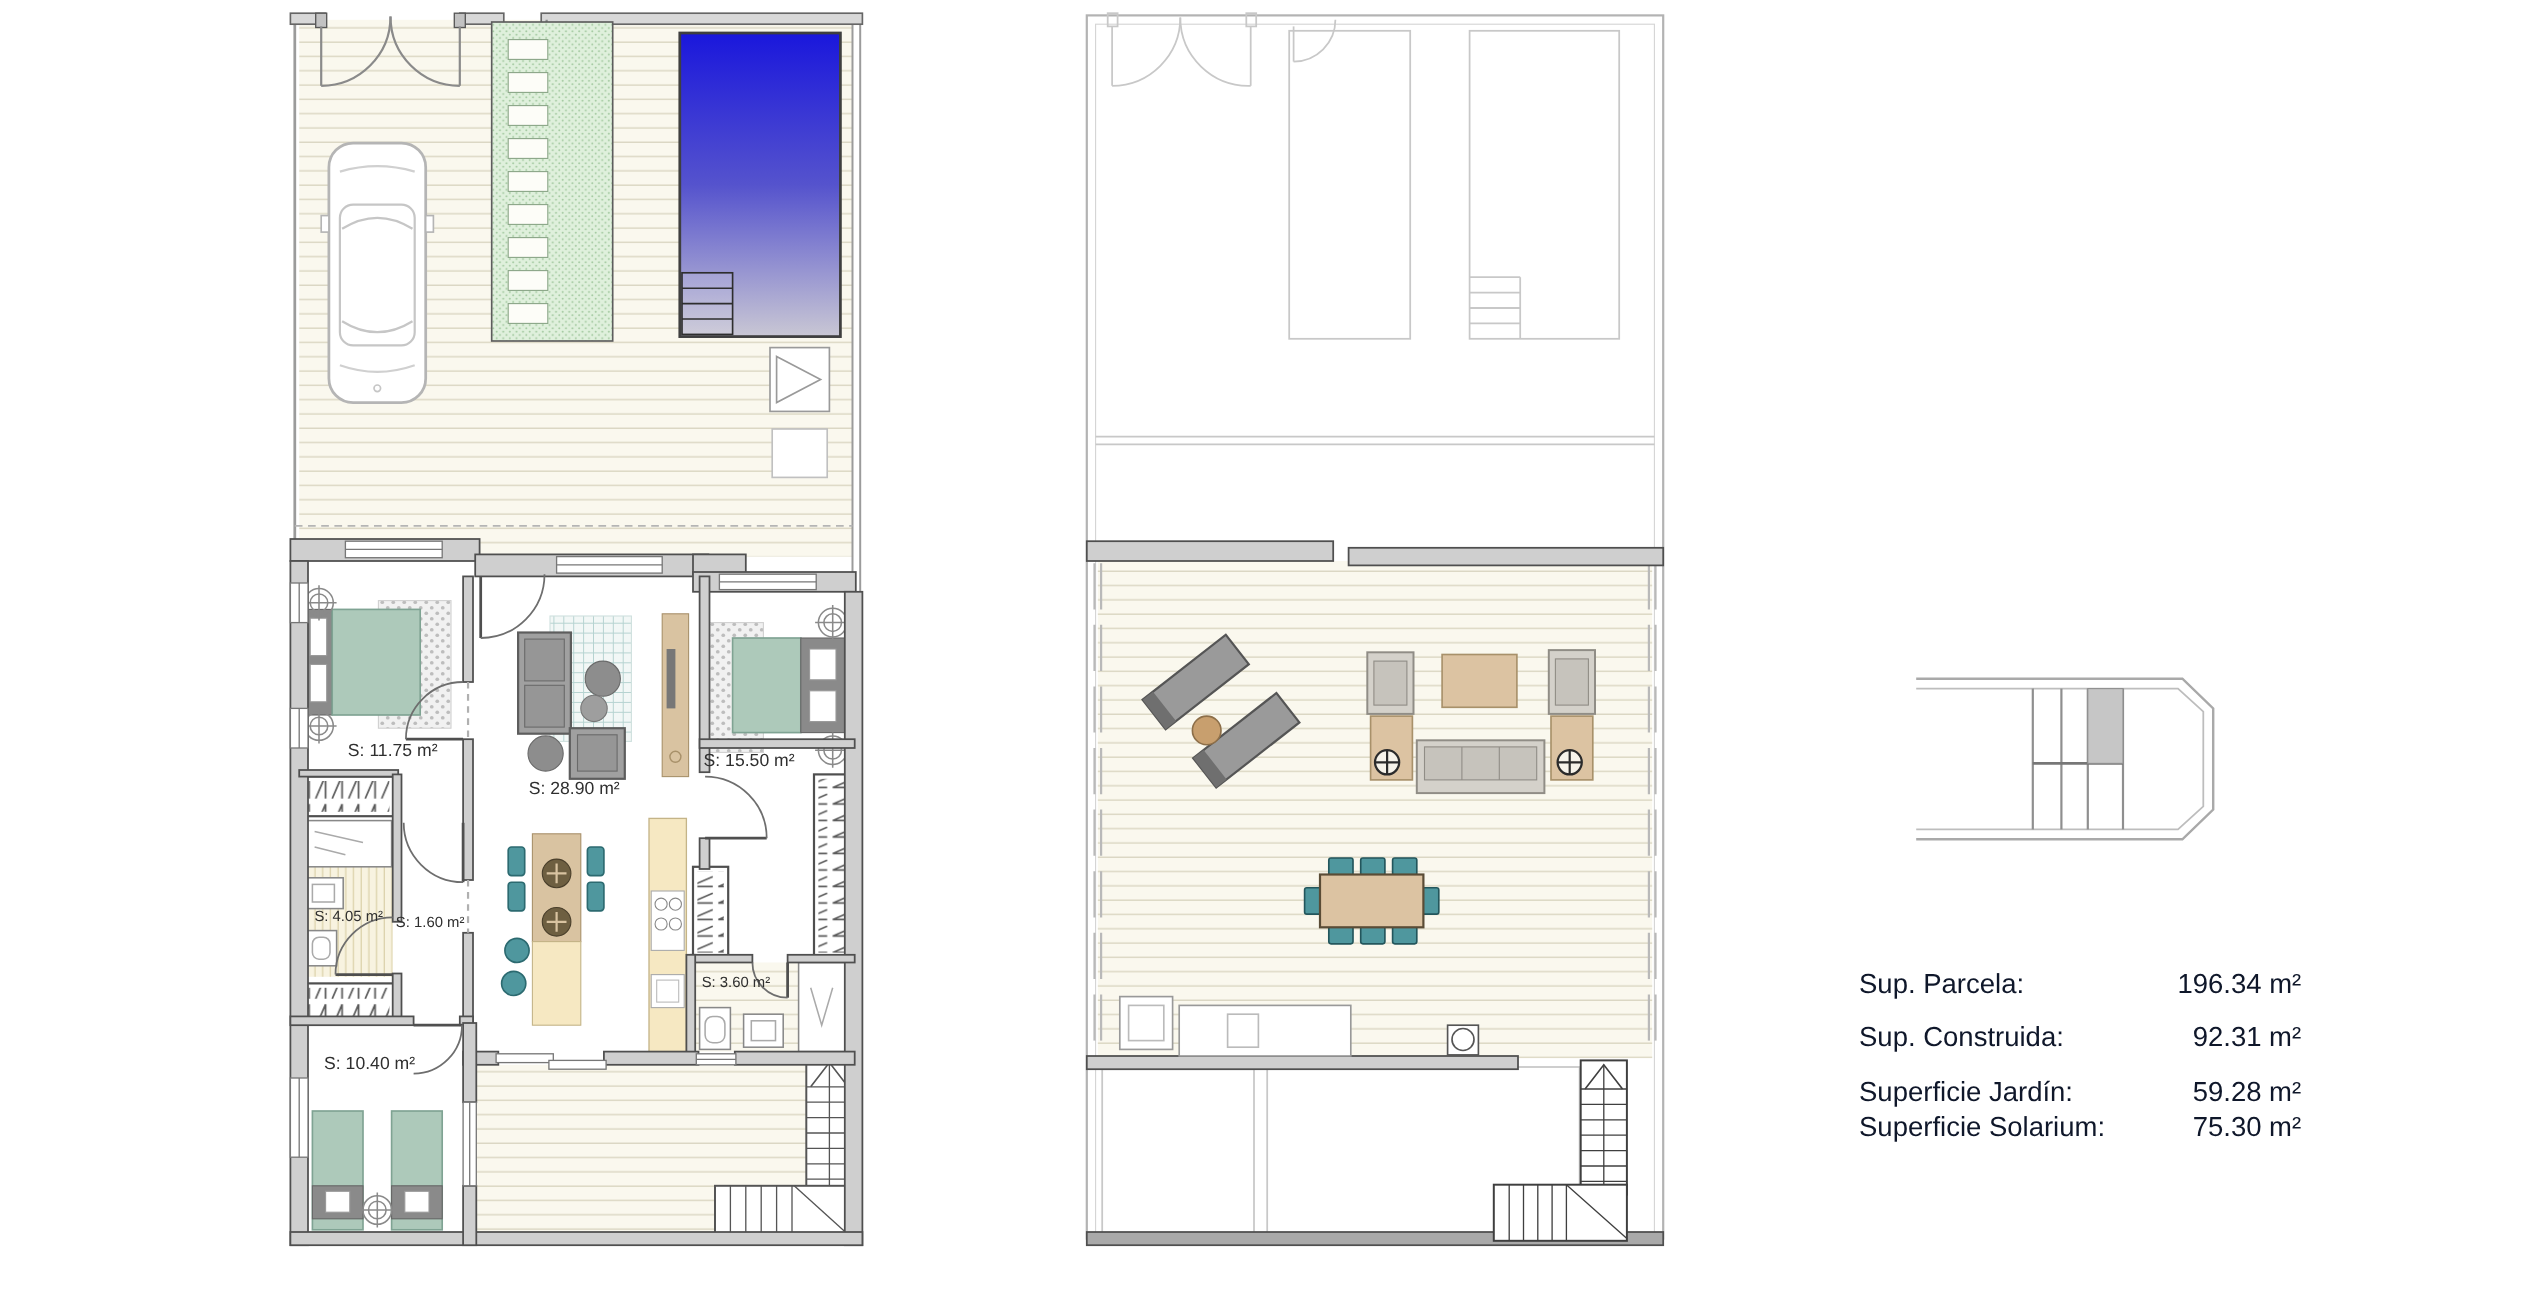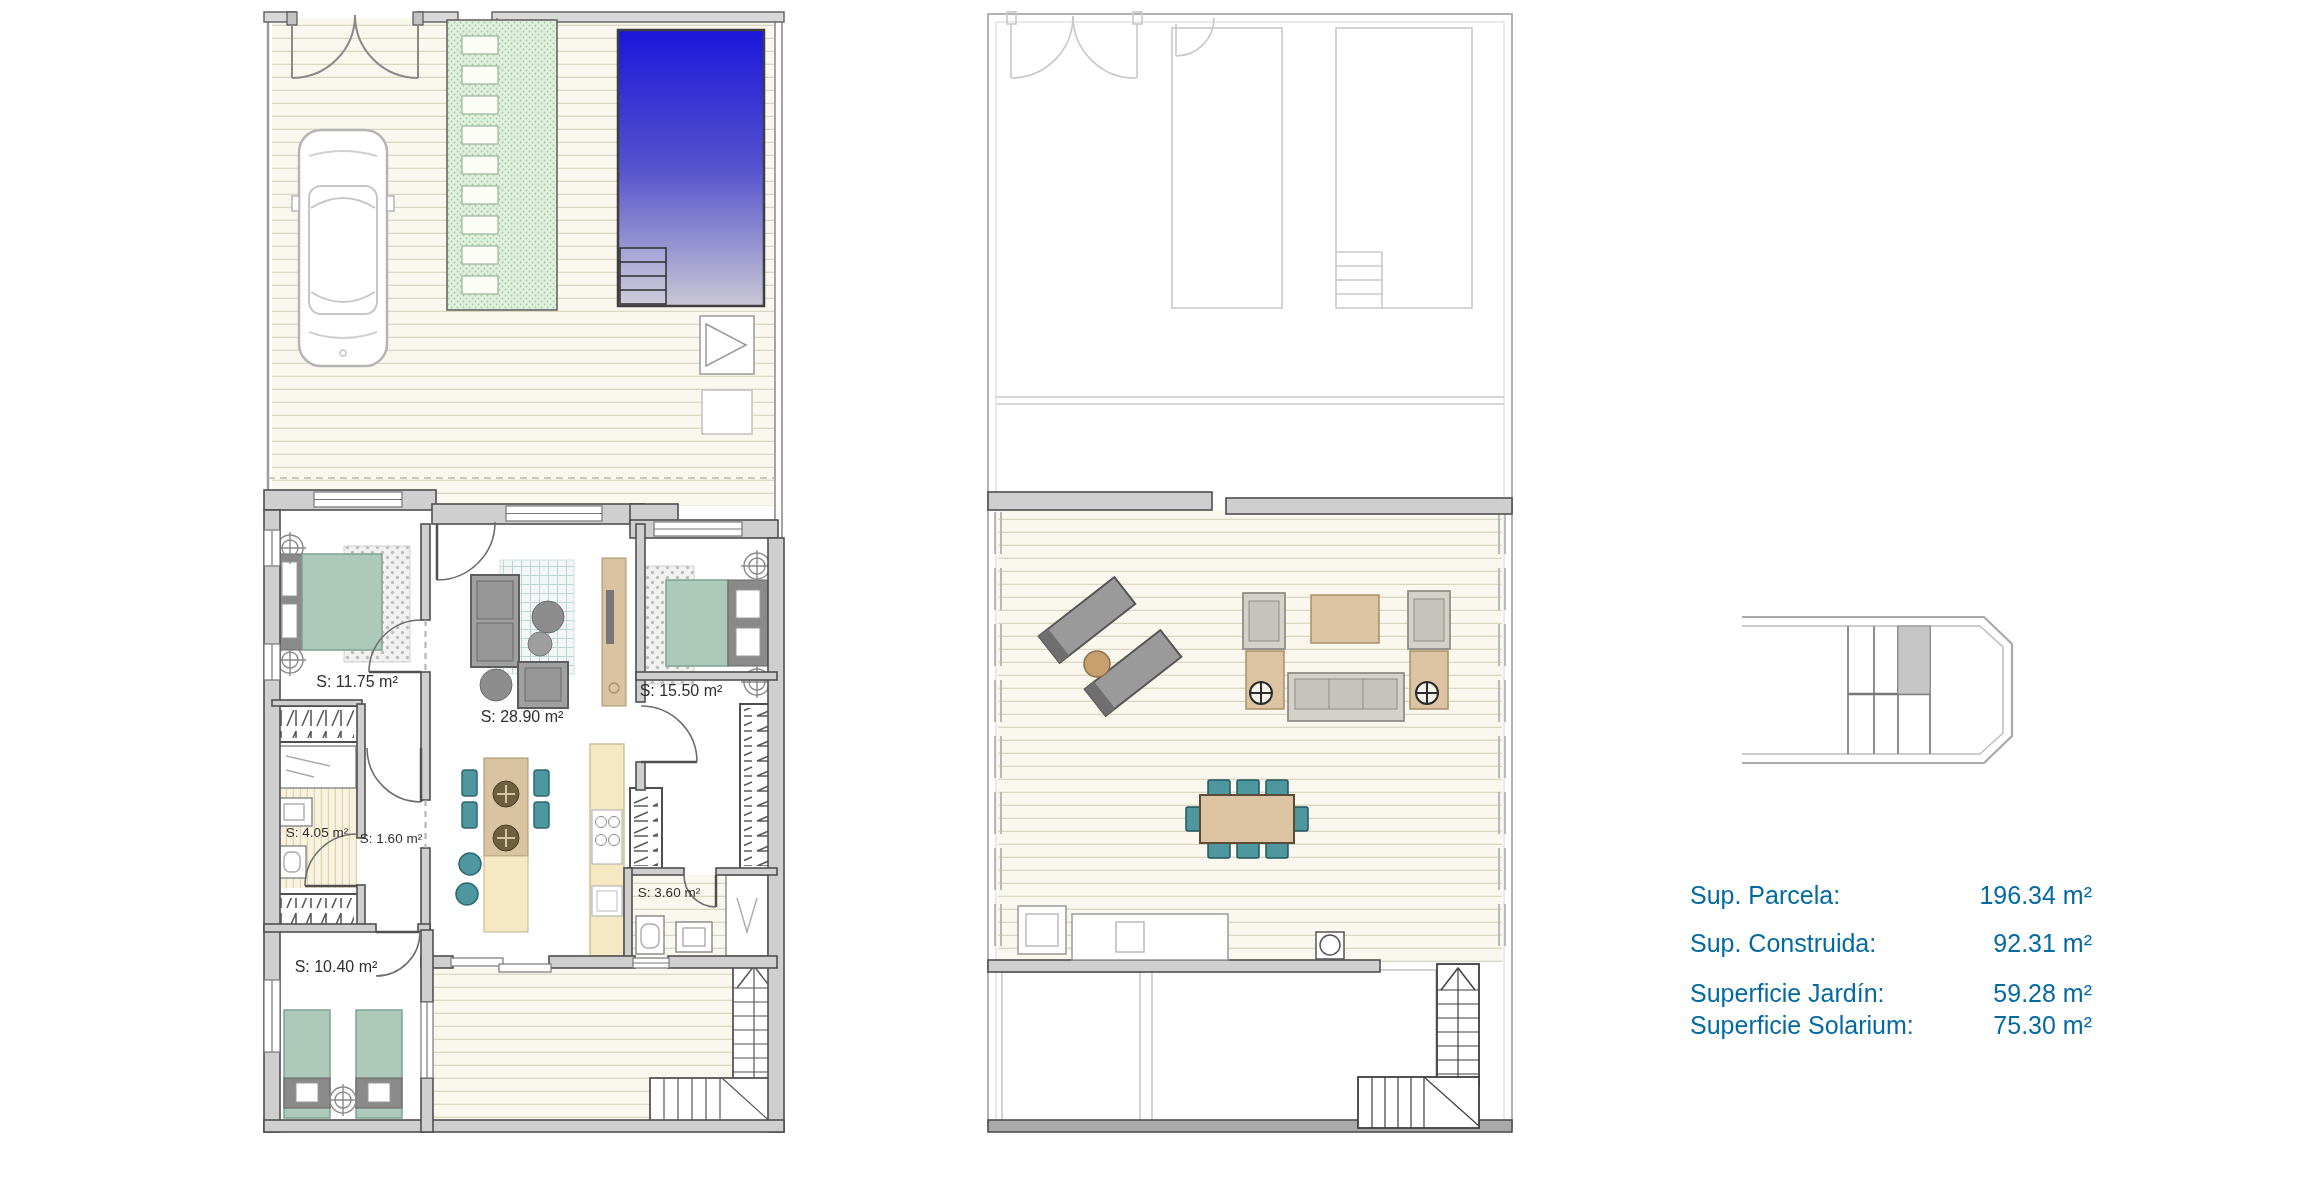--- a/index.html
+++ b/index.html
@@ -1,19 +1,19 @@
 <!DOCTYPE html>
 <html><head>
 <meta charset="utf-8">
 <style>
   html,body{margin:0;padding:0;background:#ffffff;}
   .stage{position:relative;width:2304px;height:1185px;background:#ffffff;overflow:hidden;
          font-family:"Liberation Sans",sans-serif;text-decoration:underline;}
   .plan-svg{position:absolute;left:0;top:0;width:2304px;height:1185px;}
-  .legend{position:absolute;left:1690px;top:880px;width:402px;color:#0369a1;
+  .legend{position:absolute;left:1690px;top:880px;width:402px;color:#0f172a;
           font-size:25px;line-height:30px;font-family:"Liberation Sans",sans-serif;}
   .legend-row{display:flex;justify-content:space-between;margin-bottom:2px;}
   .legend-row.gap-lg{margin-bottom:18px;}
   .legend-row.gap-lg2{margin-bottom:20px;}
   .legend .v{text-align:center;}
   text{font-family:"Liberation Sans",sans-serif;fill:#2f2f2f;}
   .room-label{font-size:16px;}
   .room-label-sm{font-size:13.5px;}
 </style>
 </head>

